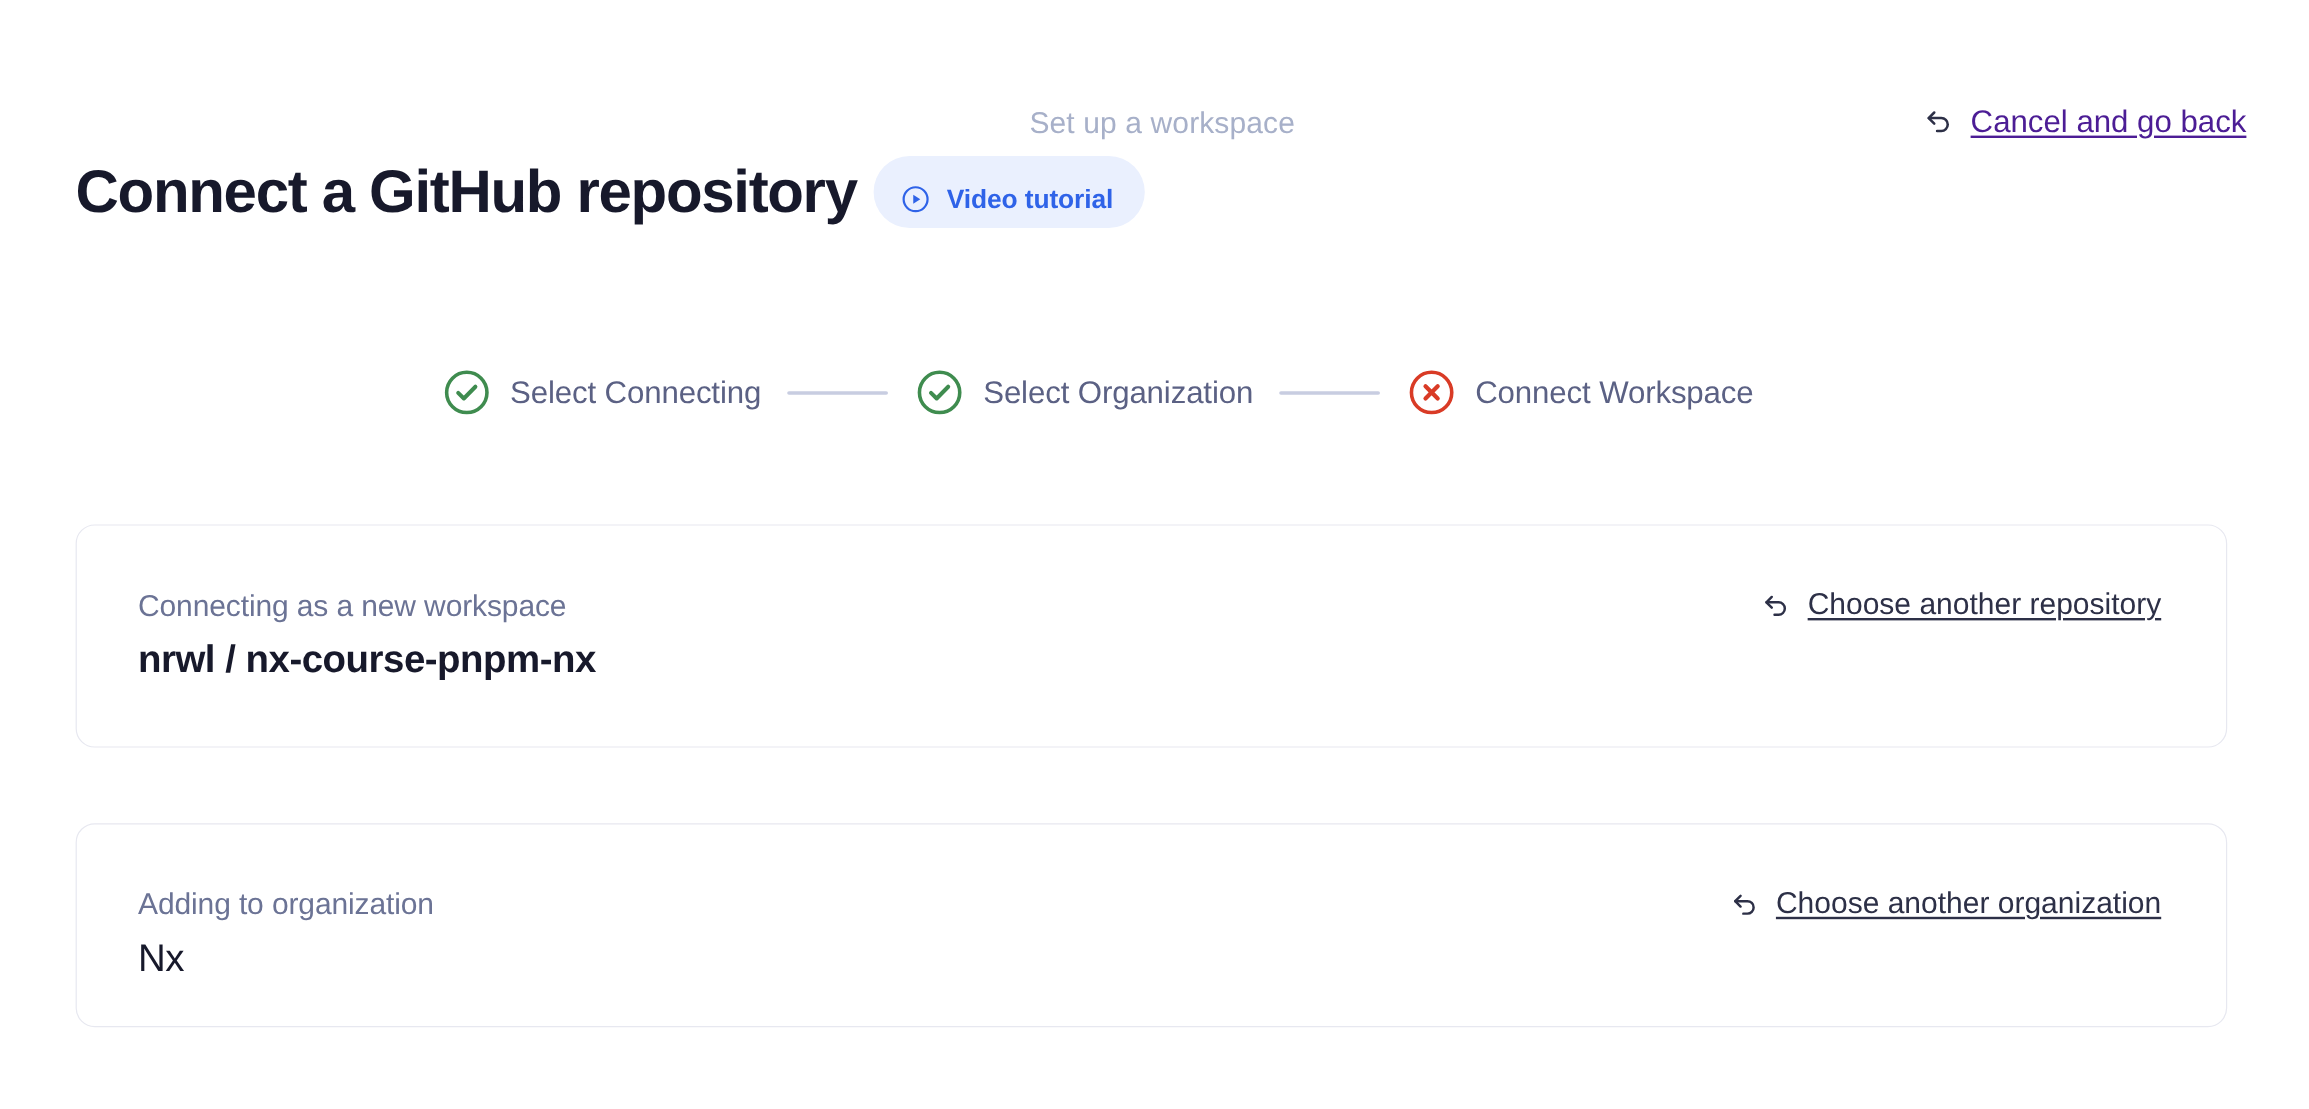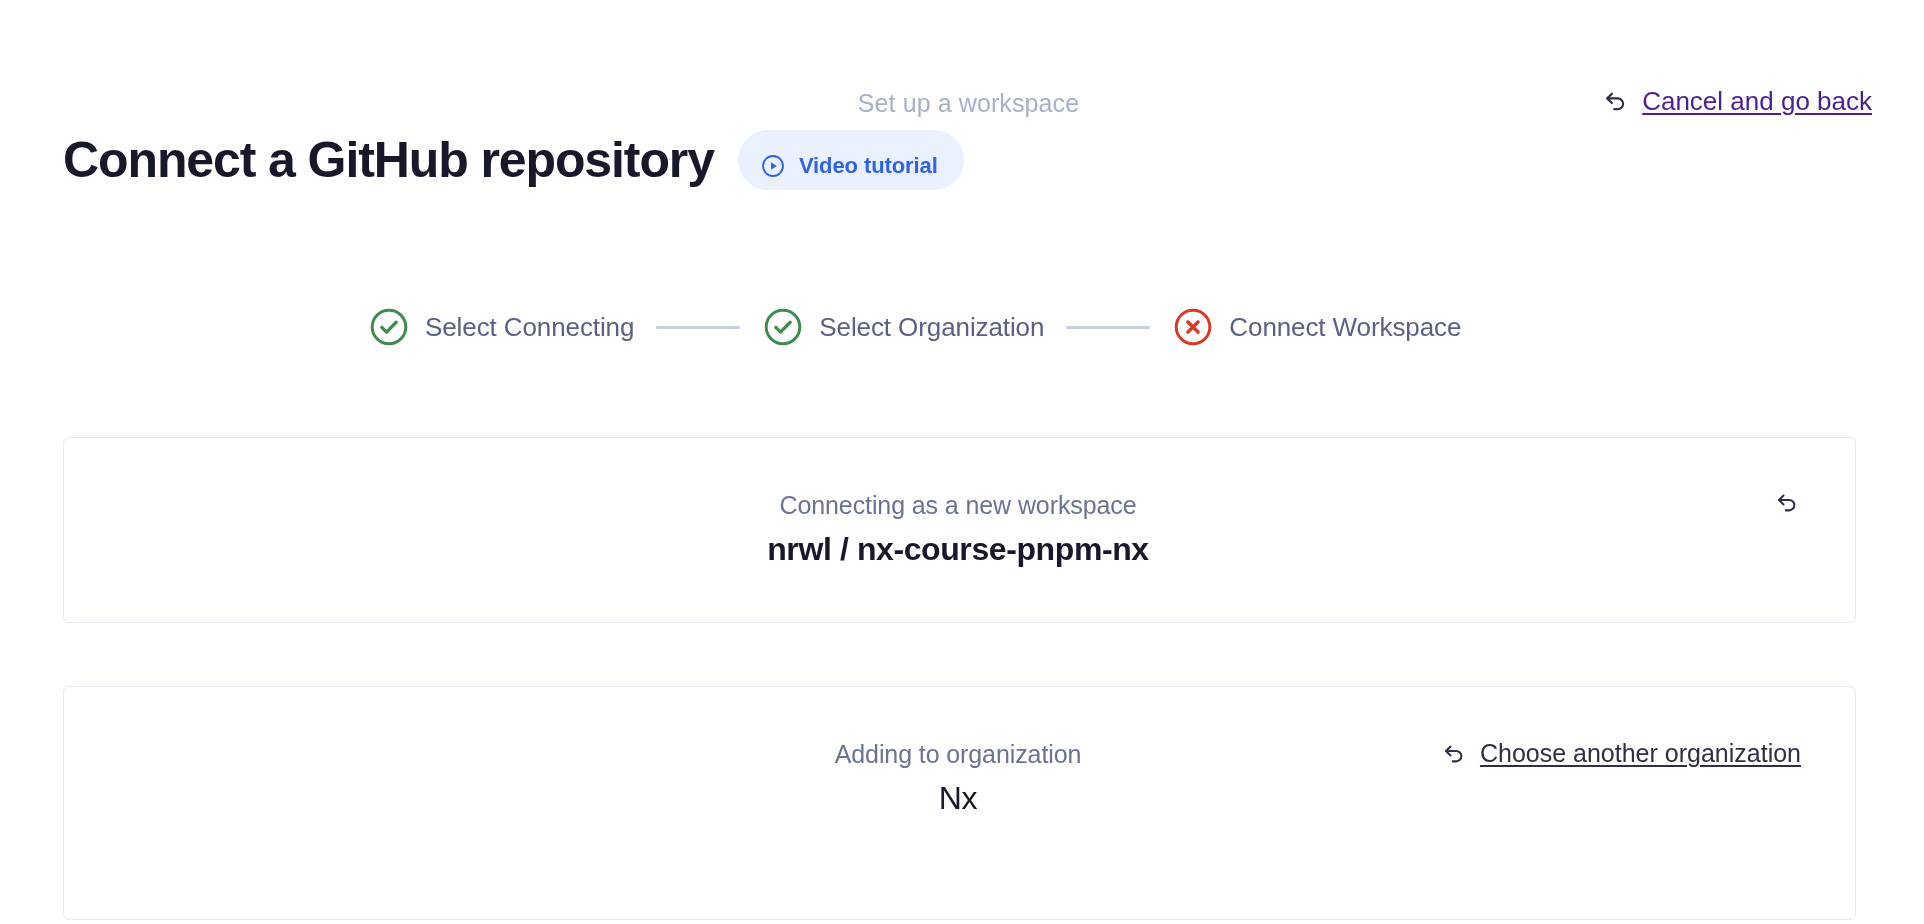--- a/index.html
+++ b/index.html
@@ -33,21 +33,21 @@
     line-height: 30px;
     color: #a7b0c9;
     letter-spacing: 0.1px;
     font-weight: 400;
     text-align: center;
   }
 
   .title-row {
     display: flex;
     align-items: center;
-    gap: 24px;
+    gap: 14px;
     margin-top: 12px;
   }
 
   .page-title {
     font-size: 50px;
     line-height: 60px;
     font-weight: 700;
     color: #17192b;
     letter-spacing: -1.1px;
     white-space: nowrap;
@@ -134,26 +134,25 @@
     flex: none;
   }
 
   
   .card {
     position: absolute;
     left: 63px;
     width: 1793px;
     background: #ffffff;
     border: 1.5px solid #e7e8f0;
-    border-radius: 6px;
-    text-align: center;
+    border-radius: 16px;
   }
 
   .card-repo { top: 437px; height: 186px; }
-  .card-org  { top: 686px; height: 234px; }
+  .card-org  { top: 686px; height: 170px; }
 
   .card-inner {
     position: relative;
     height: 100%;
     padding: 52px 54px 0 51px;
   }
 
   .card-caption {
     font-size: 25px;
     line-height: 30px;
@@ -270,20 +269,21 @@
       <div class="card-value">
         <span class="owner">nrwl / </span><span class="repo">nx-course-pnpm-nx</span>
       </div>
       <a class="card-link" href="#">
         <span>
           <svg width="29" height="29" viewBox="0 0 24 24" fill="none" aria-hidden="true">
             <path d="M9.5 6.2 L5.8 9.9 L9.5 13.6" stroke="#2d3047" stroke-width="1.7" stroke-linecap="round" stroke-linejoin="round"></path>
             <path d="M5.9 9.9 H14.2 a4.3 4.3 0 0 1 0 8.6 H11.4" stroke="#2d3047" stroke-width="1.7" stroke-linecap="round" stroke-linejoin="round"></path>
           </svg>
         </span>
+        <span class="link-text">Choose another repository</span>
       </a>
     </div>
   </section>
 
   <section class="card card-org">
     <div class="card-inner">
       <div class="card-caption">Adding to organization</div>
       <div class="card-value single">Nx</div>
       <a class="card-link" href="#">
         <span>

